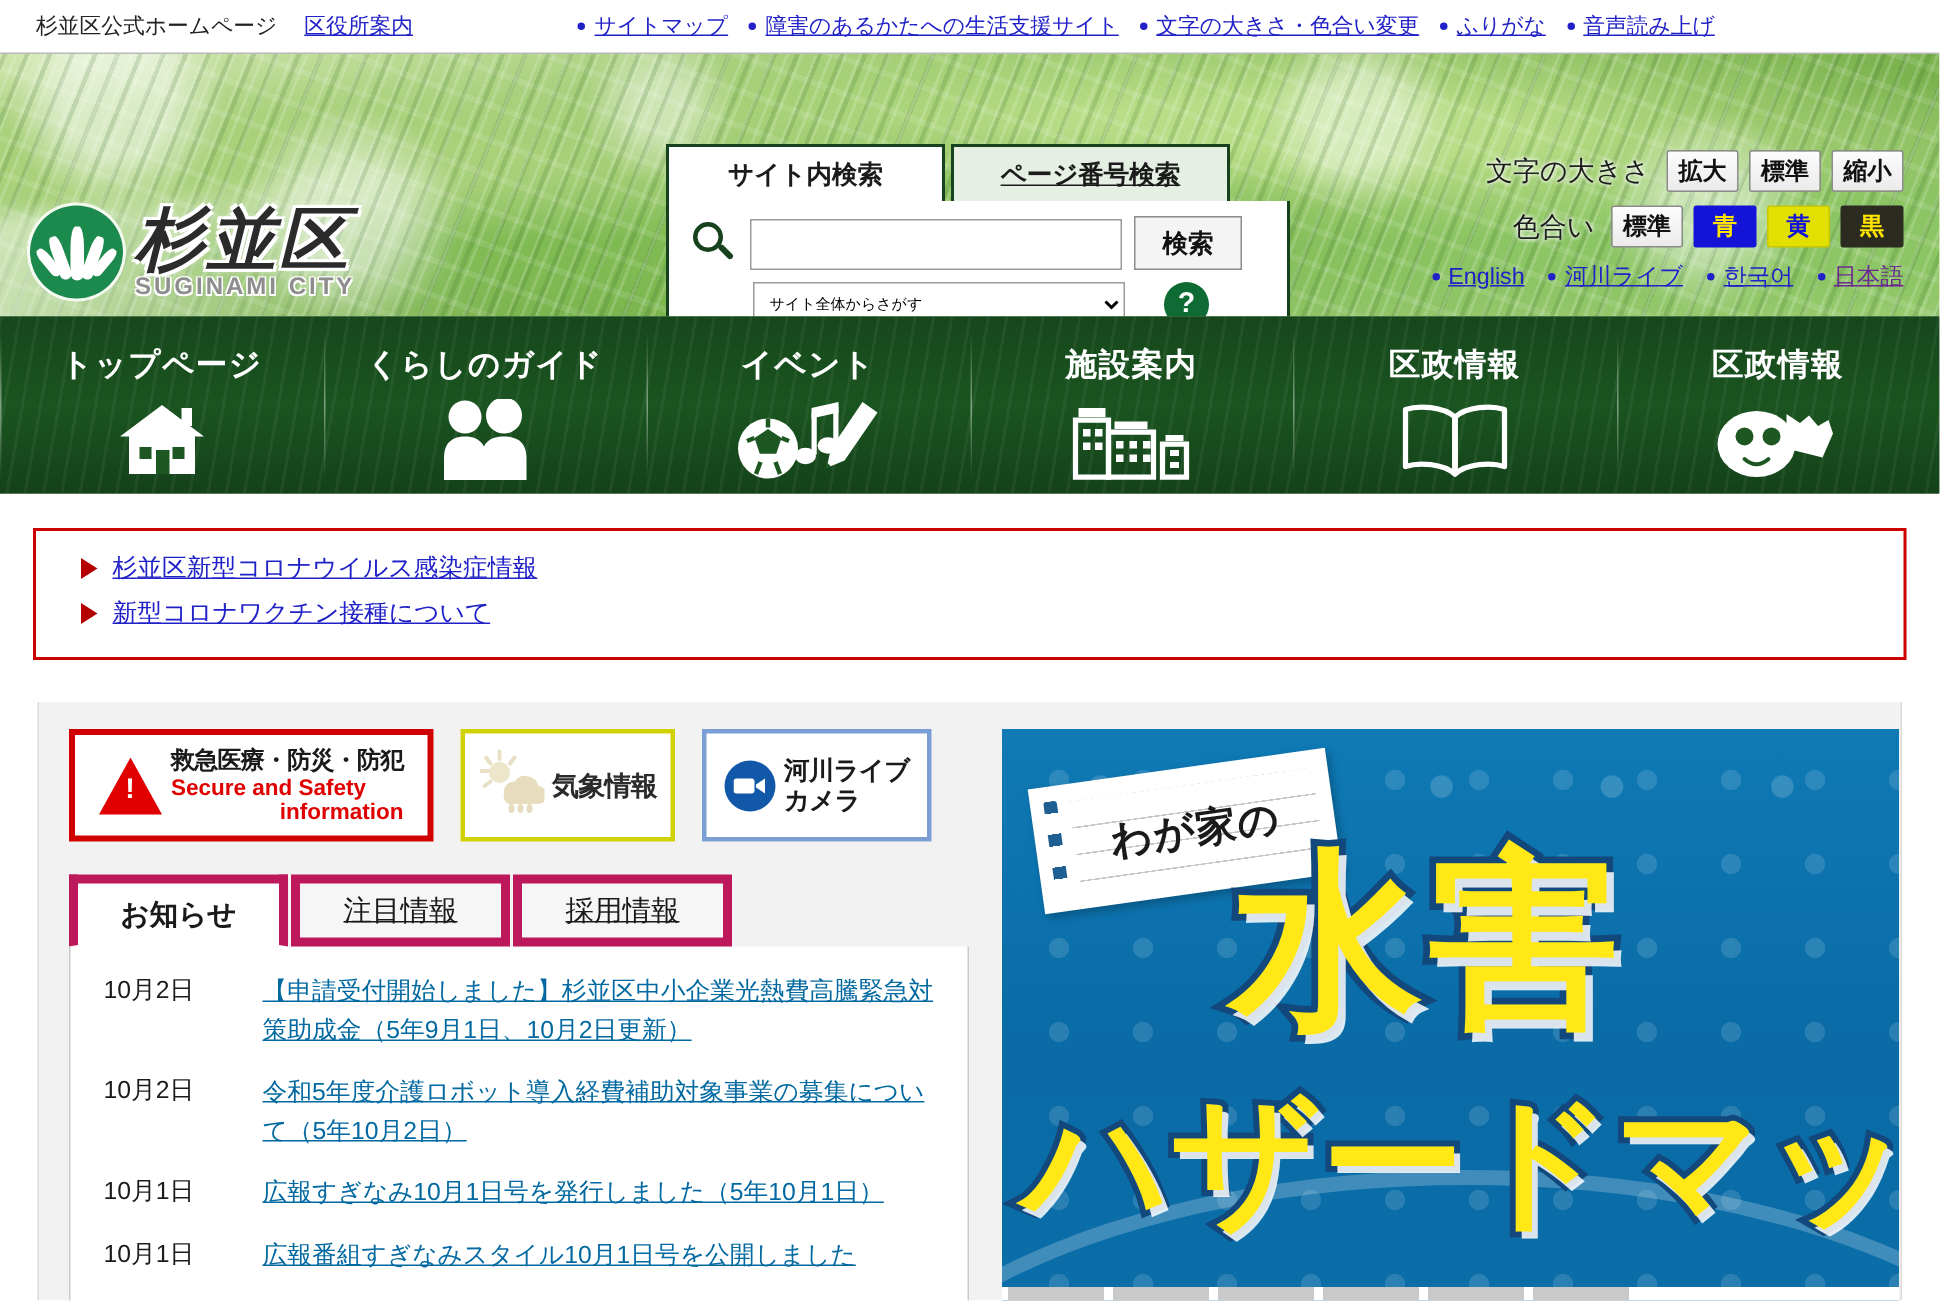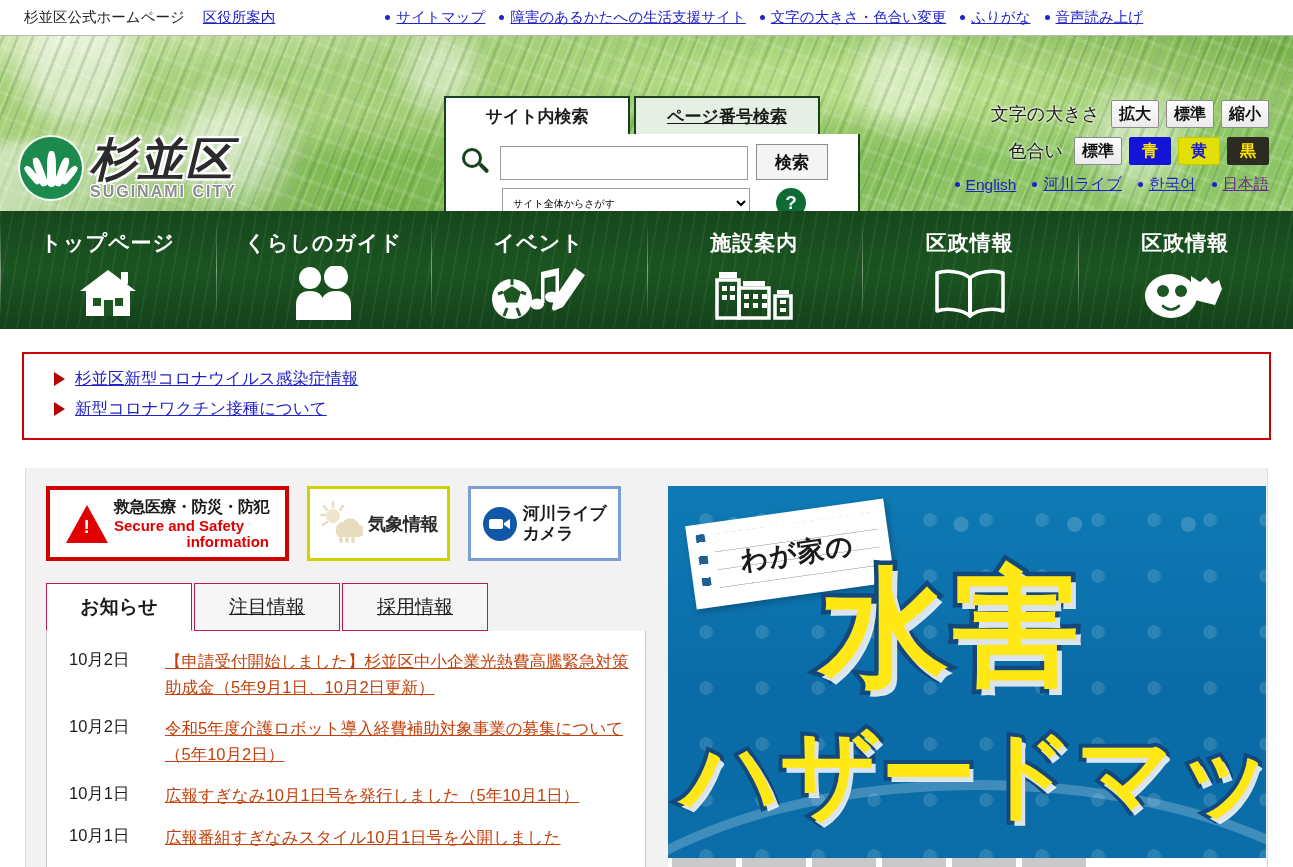--- a/index.html
+++ b/index.html
@@ -239,32 +239,32 @@
   .camera-inner { display: flex; align-items: center; gap: 6px; }
   .cam-circle { width: 34px; height: 34px; border-radius: 50%; background: #1258a8;
                 display: flex; align-items: center; justify-content: center; flex: none; }
   .camera-txt { font-size: 17px; font-weight: 700; color: #1a1a1a; line-height: 1.15; letter-spacing: -0.5px; }
 
   
   .newstabs { display: flex; margin-top: 22px; align-items: flex-end; }
   .ntab {
     height: 48px; min-width: 146px; padding: 0 20px;
     display: flex; align-items: center; justify-content: center;
-    font-size: 19px; background: #f6f6f6; border: 1px solid #be185d;
+    font-size: 19px; background: #f6f6f6; border: 6px solid #be185d;
     color: #1a1a1a; cursor: pointer; margin-right: 2px;
   }
   .ntab.active { background: #ffffff; border-bottom: 1px solid #ffffff; font-weight: 700; }
   .ntab.inactive span { text-decoration: underline; }
   .news-panel {
     background: #ffffff; border: 1px solid #c9c9c9; border-top: none;
     width: 600px; height: 240px; overflow: hidden; padding: 14px 0 0 0;
   }
   .news-row { display: flex; padding: 4px 16px 12px 22px; align-items: flex-start; }
   .news-date { width: 96px; flex: none; font-size: 16.5px; color: #1a1a1a; }
-  .news-link { font-size: 16.5px; line-height: 1.55; color: #c2410c; text-decoration: underline; }
+  .news-link { font-size: 16.5px; line-height: 1.55; color: #0369a1; text-decoration: underline; margin-left: 10px; }
 
   
   .hazard {
     width: 598px; height: 384px;
     background:
       radial-gradient(circle at 11% 10%, rgba(255,255,255,0.17) 0 7px, rgba(0,0,0,0) 8px),
       radial-gradient(circle at 30% 10%, rgba(255,255,255,0.17) 0 7px, rgba(0,0,0,0) 8px),
       radial-gradient(circle at 49% 10%, rgba(255,255,255,0.17) 0 7px, rgba(0,0,0,0) 8px),
       radial-gradient(circle at 68% 10%, rgba(255,255,255,0.17) 0 7px, rgba(0,0,0,0) 8px),
       radial-gradient(circle at 87% 10%, rgba(255,255,255,0.17) 0 7px, rgba(0,0,0,0) 8px),

